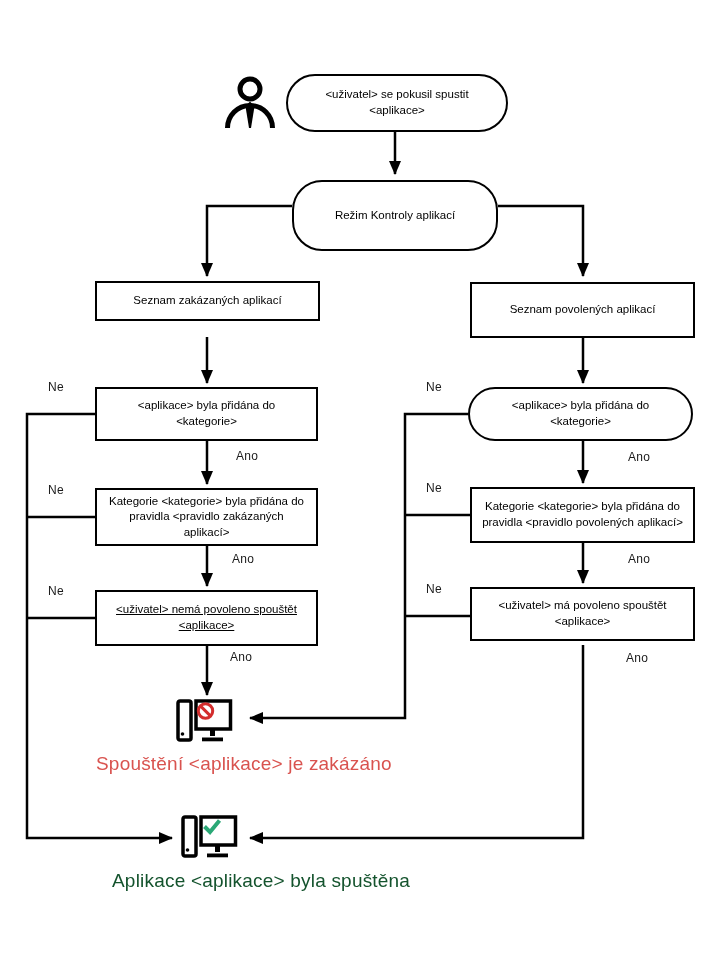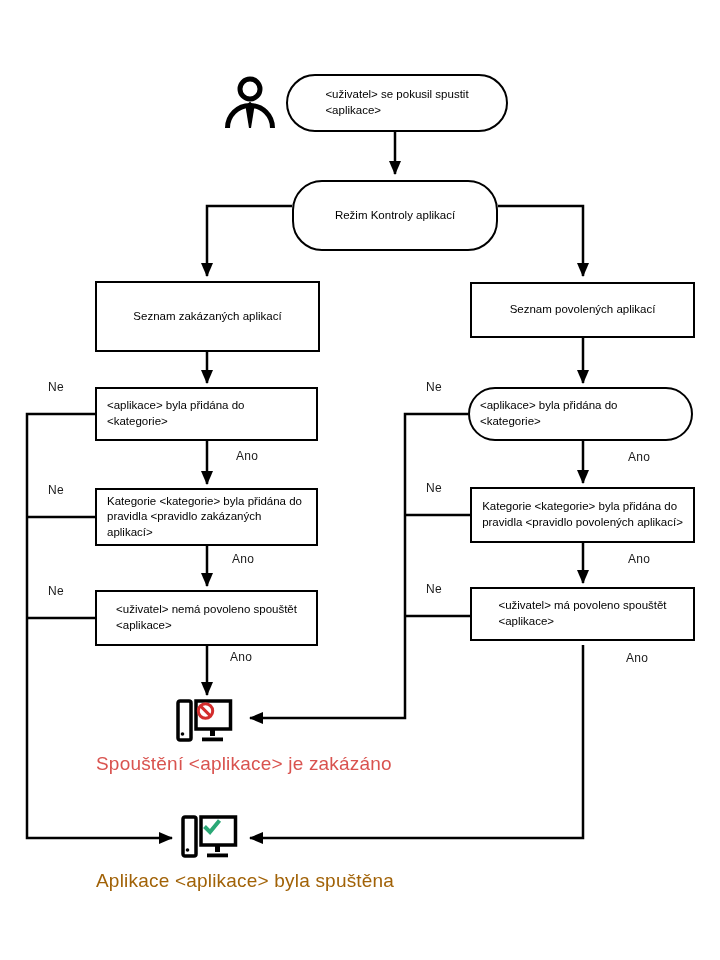--- a/index.html
+++ b/index.html
@@ -3,21 +3,21 @@
 <meta charset="utf-8">
 <style>
   html,body{margin:0;padding:0;background:#fff;}
   #canvas{
     position:relative;width:720px;height:960px;background:#ffffff;
     font-family:"Liberation Sans", sans-serif;color:#000;overflow:hidden;
   }
   #lines{position:absolute;left:0;top:0;width:720px;height:960px;}
   .node{
     position:absolute;display:flex;align-items:center;justify-content:center;
-    text-align:left;border:2.5px solid #000;background:#fff;
+    text-align:center;border:2.5px solid #000;background:#fff;
     font-size:11.5px;line-height:1.35;white-space:pre-line;box-sizing:border-box;
     padding:2px 10px;
   }
   .stadium{border-radius:30px;}
   .lbl{
     position:absolute;font-size:12px;color:#1a1a1a;letter-spacing:.3px;
   }
   .result{
     position:absolute;font-size:19px;letter-spacing:.2px;
   }
@@ -69,35 +69,35 @@
       <path d="M 3.5 52 A 22.5 22.5 0 0 1 48.5 52" fill="none" stroke="#000" stroke-width="5"></path>
       <path d="M 26 25.5 L 30.5 30.5 L 27 52 L 25 52 L 21.5 30.5 Z" fill="#000"></path>
     </svg>
   </span>
 
   <div class="node stadium" style="left:286px;top:74px;width:222px;height:58px;">&lt;uživatel&gt; se pokusil spustit
 &lt;aplikace&gt;</div>
 
   <div class="node stadium" style="left:292px;top:180px;width:206px;height:71px;">Režim Kontroly aplikací</div>
 
-  <div class="node" style="left:95px;top:281px;width:225px;height:71px;">Seznam zakázaných aplikací</div>
+  <div class="node" style="left:95px;top:281px;width:225px;height:40px;">Seznam zakázaných aplikací</div>
 
   <div class="node" style="left:470px;top:282px;width:225px;height:56px;">Seznam povolených aplikací</div>
 
   <div class="node" style="left:95px;top:387px;width:223px;height:54px;">&lt;aplikace&gt;  byla přidána do  &lt;kategorie&gt;</div>
 
   <div class="node stadium" style="left:468px;top:387px;width:225px;height:54px;">&lt;aplikace&gt;  byla přidána do  &lt;kategorie&gt;</div>
 
   <div class="node" style="left:95px;top:488px;width:223px;height:58px;">Kategorie &lt;kategorie&gt; byla přidána do
 pravidla &lt;pravidlo zakázaných aplikací&gt;</div>
 
   <div class="node" style="left:470px;top:487px;width:225px;height:56px;">Kategorie &lt;kategorie&gt; byla přidána do
 pravidla &lt;pravidlo povolených aplikací&gt;</div>
 
-  <div class="node" style="left:95px;top:590px;width:223px;height:56px;">&lt;uživatel&gt; nemá povoleno spouštět
+  <div class="node" style="left:95px;top:590px;width:223px;height:56px;text-decoration:underline;">&lt;uživatel&gt; nemá povoleno spouštět
 &lt;aplikace&gt;</div>
 
   <div class="node" style="left:470px;top:587px;width:225px;height:54px;">&lt;uživatel&gt; má povoleno spouštět
 &lt;aplikace&gt;</div>
 
   <div class="lbl" style="left:48px;top:380px;">Ne</div>
   <div class="lbl" style="left:48px;top:483px;">Ne</div>
   <div class="lbl" style="left:48px;top:584px;">Ne</div>
   <div class="lbl" style="left:426px;top:380px;">Ne</div>
   <div class="lbl" style="left:426px;top:481px;">Ne</div>
@@ -128,15 +128,15 @@
     <svg width="58" height="46" viewBox="0 0 58 46">
       <rect x="2" y="2" width="13" height="39" rx="2" fill="#fff" stroke="#000" stroke-width="3.5"></rect>
       <circle cx="6.5" cy="35" r="1.8" fill="#000"></circle>
       <rect x="20" y="2" width="34.5" height="28" fill="#fff" stroke="#000" stroke-width="3.5"></rect>
       <rect x="34" y="29.5" width="5" height="7.5" fill="#000"></rect>
       <rect x="26" y="38.5" width="21" height="3.8" fill="#000"></rect>
       <path d="M 23.5 11.5 L 29 17 L 38.5 5.5" fill="none" stroke="currentColor" stroke-width="4"></path>
     </svg>
   </span>
 
-  <div class="result" style="left: 96px; top: 870px; color: #a16207;">Aplikace &lt;aplikace&gt; byla  spuštěna</div>
+  <div class="result" style="left: 112px; top: 870px; color: #14532d;">Aplikace &lt;aplikace&gt; byla  spuštěna</div>
 
 </div>
 
 </body></html>

